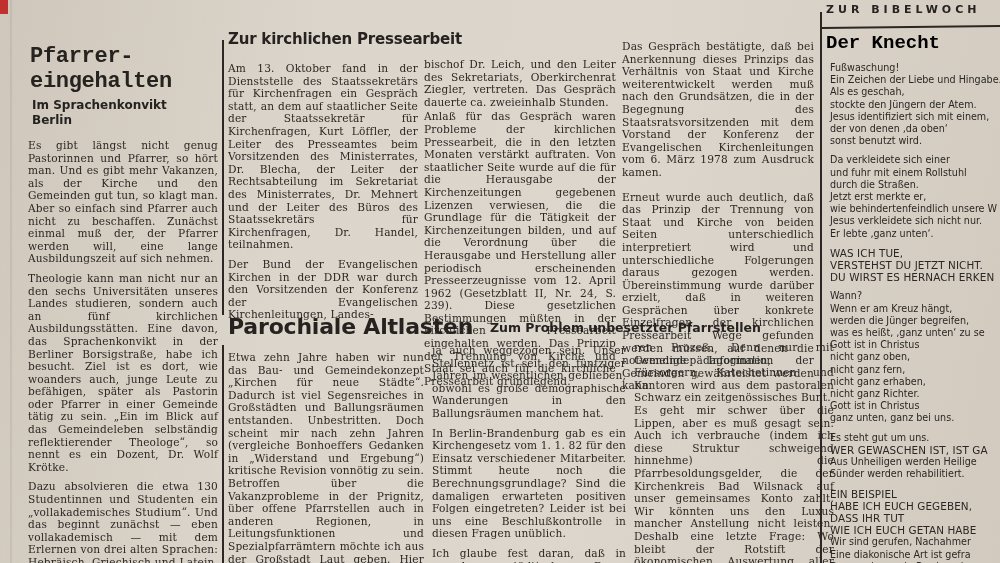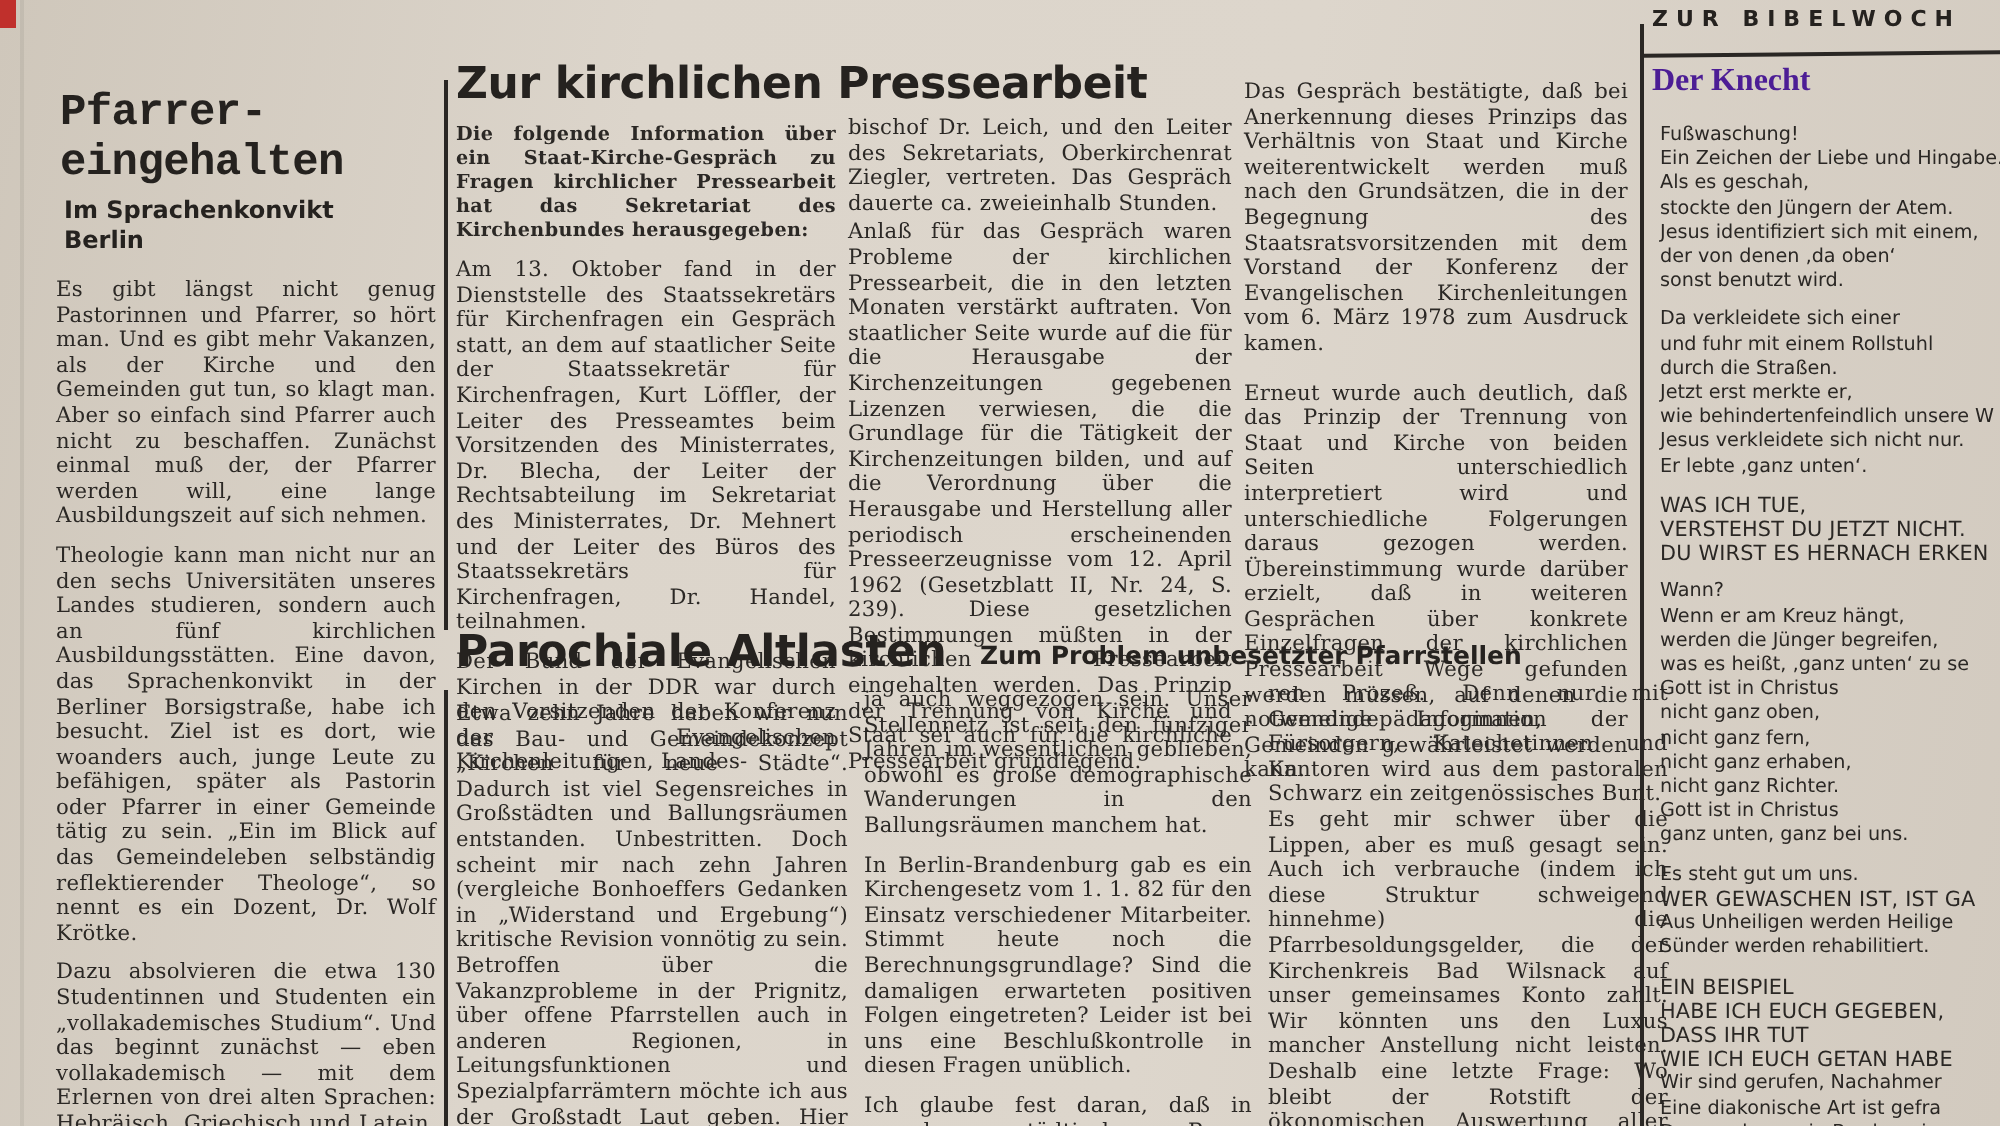--- a/index.html
+++ b/index.html
@@ -19,36 +19,36 @@
   .body-text p { margin: 0 0 7px 0; text-indent: 0; }
   .vrule { position: absolute; background: #2a2724; width: 2px; }
   .hrule { position: absolute; background: #2a2724; height: 2px; }
 
   
   #col1 { position: absolute; left: 28px; top: 44px; width: 190px; }
   #col1 .headline { font-family: Liberation Mono, monospace; font-weight: bold; font-size: 22px; line-height: 25px; margin: 0 0 4px 2px; letter-spacing: -0.3px; color: #25221f; }
   #col1 .subhead { font-family: "DejaVu Sans", sans-serif; font-weight: bold; font-size: 12px; line-height: 15px; margin: 0 16px 11px 4px; color: #25221f; }
 
   
-  #presse-title { position: absolute; left: 228px; top: 30px; font-family: "DejaVu Sans", sans-serif; font-weight: bold; font-size: 22px; letter-spacing: -0.2px; color: #25221f; white-space: nowrap; }
+  #presse-title { position: absolute; left: 228px; top: 30px; font-family: "DejaVu Sans", sans-serif; font-weight: bold; font-size: 15px; letter-spacing: -0.2px; color: #25221f; white-space: nowrap; }
   #presse-c1 { position: absolute; left: 228px; top: 62px; width: 190px; }
   #presse-c2 { position: absolute; left: 424px; top: 58px; width: 192px; }
   #presse-c3 { position: absolute; left: 622px; top: 40px; width: 192px; }
   .intro-bold { font-family: "DejaVu Serif", serif; font-weight: bold; font-size: 9.6px; line-height: 12px; text-align: justify; margin-bottom: 7px; letter-spacing: 0.2px; }
 
   
   #paro-title { position: absolute; left: 228px; top: 314px; font-family: "DejaVu Sans", sans-serif; font-weight: bold; font-size: 22px; letter-spacing: -0.2px; white-space: nowrap; color: #25221f; text-align: center; }
   #paro-sub { position: absolute; left: 490px; top: 320px; font-family: "DejaVu Sans", sans-serif; font-weight: bold; font-size: 12.5px; white-space: nowrap; color: #25221f; }
   #paro-c1 { position: absolute; left: 228px; top: 351px; width: 196px; }
   #paro-c2 { position: absolute; left: 432px; top: 344px; width: 194px; }
   #paro-c3 { position: absolute; left: 634px; top: 341px; width: 200px; }
 
   
   #bibel-kicker { position: absolute; left: 826px; top: 3px; font-family: "DejaVu Sans", sans-serif; font-weight: bold; font-size: 11px; letter-spacing: 4px; white-space: nowrap; color: #25221f; }
-  #bibel-title { position: absolute; left: 826px; top: 32px; font-family: Liberation Serif, serif; font-weight: bold; font-size: 16px; white-space: nowrap; color: #4c1d95; }
+  #bibel-title { position: absolute; left: 826px; top: 32px; font-family: Liberation Mono, monospace; font-weight: bold; font-size: 19px; white-space: nowrap; color: #000000; }
   #bibel-poem { position: absolute; left: 830px; top: 62px; width: 200px; font-family: "DejaVu Sans", sans-serif; font-size: 9.6px; line-height: 12.2px; white-space: nowrap; color: #2a2724; }
   #bibel-poem .stanza { margin-bottom: 7px; }
   #bibel-poem .line { display: block; }
   #bibel-poem .caps { font-size: 10.4px; letter-spacing: 0.1px; }
 </style>
 </head>
 <body>
 
 <div class="edge-red"></div>
 <div class="fold"></div>
@@ -66,21 +66,20 @@
   <div class="subhead">Im Sprachenkonvikt Berlin</div>
   <div class="body-text">
     <p>Es gibt längst nicht genug Pastorinnen und Pfarrer, so hört man. Und es gibt mehr Vakanzen, als der Kirche und den Gemeinden gut tun, so klagt man. Aber so einfach sind Pfarrer auch nicht zu beschaffen. Zunächst einmal muß der, der Pfarrer werden will, eine lange Ausbildungszeit auf sich nehmen.</p>
     <p>Theologie kann man nicht nur an den sechs Universitäten unseres Landes studieren, sondern auch an fünf kirchlichen Ausbildungsstätten. Eine davon, das Sprachenkonvikt in der Berliner Borsigstraße, habe ich besucht. Ziel ist es dort, wie woanders auch, junge Leute zu befähigen, später als Pastorin oder Pfarrer in einer Gemeinde tätig zu sein. „Ein im Blick auf das Gemeindeleben selbständig reflektierender Theologe“, so nennt es ein Dozent, Dr. Wolf Krötke.</p>
     <p>Dazu absolvieren die etwa 130 Studentinnen und Studenten ein „vollakademisches Studium“. Und das beginnt zunächst — eben vollakademisch — mit dem Erlernen von drei alten Sprachen: Hebräisch, Griechisch und Latein. Wer die entsprechenden Prüfungen geschafft hat, kann weitermachen mit Vorlesungen und Seminaren zu den theologischen Hauptfächern: Altes und Neues Testament, Kirchengeschichte, Systematische Theologie, Praktische Theologie. Daneben und zusätzlich gibt es Angebote, die sich mit Literatur, Sprecherziehung, Soziologie und Psychologie beschäfti-</p>
   </div>
 </div>
 
 <div id="presse-title">Zur kirchlichen Pressearbeit</div>
 <div id="presse-c1" class="body-text">
-  <div class="intro-bold">Die folgende Information über ein Staat-Kirche-Gespräch zu Fragen kirchlicher Pressearbeit hat das Sekretariat des Kirchenbundes herausgegeben:</div>
   <p>Am 13. Oktober fand in der Dienststelle des Staatssekretärs für Kirchenfragen ein Gespräch statt, an dem auf staatlicher Seite der Staatssekretär für Kirchenfragen, Kurt Löffler, der Leiter des Presseamtes beim Vorsitzenden des Ministerrates, Dr. Blecha, der Leiter der Rechtsabteilung im Sekretariat des Ministerrates, Dr. Mehnert und der Leiter des Büros des Staatssekretärs für Kirchenfragen, Dr. Handel, teilnahmen.</p>
   <p>Der Bund der Evangelischen Kirchen in der DDR war durch den Vorsitzenden der Konferenz der Evangelischen Kirchenleitungen, Landes-</p>
 </div>
 <div id="presse-c2" class="body-text">
   <p style="margin-bottom:2px;">bischof Dr. Leich, und den Leiter des Sekretariats, Oberkirchenrat Ziegler, vertreten. Das Gespräch dauerte ca. zweieinhalb Stunden.</p>
   <p>Anlaß für das Gespräch waren Probleme der kirchlichen Pressearbeit, die in den letzten Monaten verstärkt auftraten. Von staatlicher Seite wurde auf die für die Herausgabe der Kirchenzeitungen gegebenen Lizenzen verwiesen, die die Grundlage für die Tätigkeit der Kirchenzeitungen bilden, und auf die Verordnung über die Herausgabe und Herstellung aller periodisch erscheinenden Presseerzeugnisse vom 12. April 1962 (Gesetzblatt II, Nr. 24, S. 239). Diese gesetzlichen Bestimmungen müßten in der kirchlichen Pressearbeit eingehalten werden. Das Prinzip der Trennung von Kirche und Staat sei auch für die kirchliche Pressearbeit grundlegend.</p>
 </div>
 <div id="presse-c3" class="body-text">
   <p style="margin-bottom:12px;">Das Gespräch bestätigte, daß bei Anerkennung dieses Prinzips das Verhältnis von Staat und Kirche weiterentwickelt werden muß nach den Grundsätzen, die in der Begegnung des Staatsratsvorsitzenden mit dem Vorstand der Konferenz der Evangelischen Kirchenleitungen vom 6. März 1978 zum Ausdruck kamen.</p>
   <p>Erneut wurde auch deutlich, daß das Prinzip der Trennung von Staat und Kirche von beiden Seiten unterschiedlich interpretiert wird und unterschiedliche Folgerungen daraus gezogen werden. Übereinstimmung wurde darüber erzielt, daß in weiteren Gesprächen über konkrete Einzelfragen der kirchlichen Pressearbeit Wege gefunden werden müssen, auf denen die notwendige Information der Gemeinden gewährleistet werden kann.</p>

